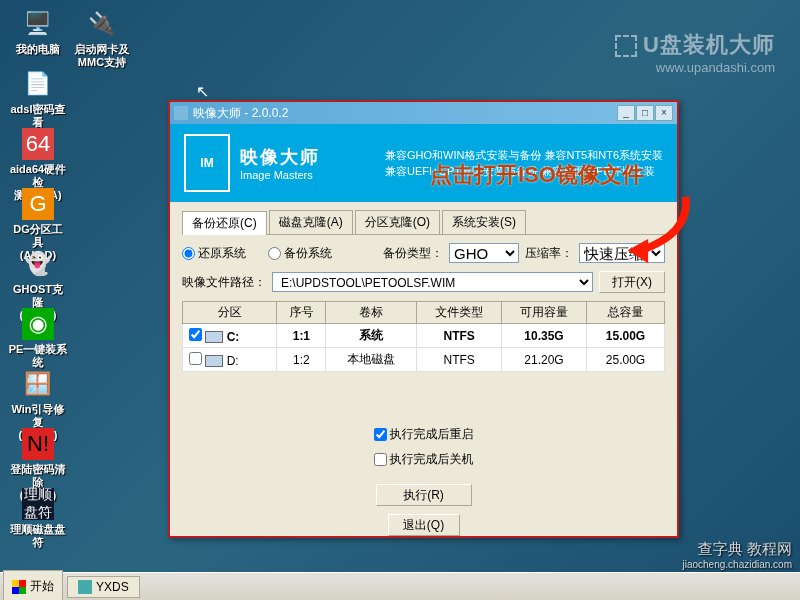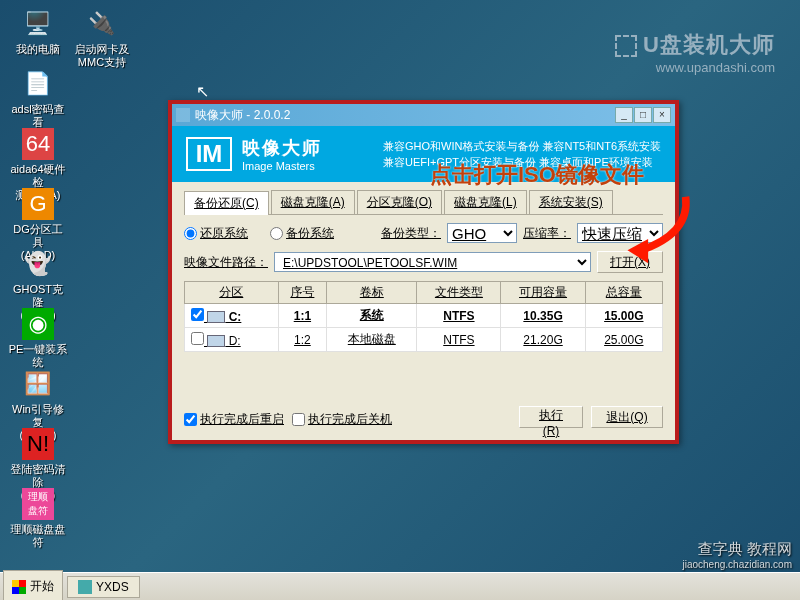--- a/index.html
+++ b/index.html
@@ -2,61 +2,61 @@
 <html><head>
 <meta charset="utf-8">
 <style>
 * { box-sizing: border-box; margin: 0; padding: 0; font-family: "SimSun", "Tahoma", sans-serif; }
 body { width: 800px; height: 600px; background: linear-gradient(135deg, #1a4d6d 0%, #2a6580 50%, #1a4d6d 100%); position: relative; overflow: hidden; }
 
 
 .desktop { position: absolute; inset: 0; }
 .desktop-icon { position: absolute; width: 60px; text-align: center; color: #fff; font-size: 11px; cursor: pointer; }
 .desktop-icon .ico { width: 32px; height: 32px; margin: 0 auto 3px; display: flex; align-items: center; justify-content: center; font-size: 22px; }
-.desktop-icon .lbl { text-shadow: 1px 1px 1px #000; line-height: 1.2; }
+.desktop-icon .lbl { text-shadow: 1px 1px 1px #000; line-height: 1.2; font-weight: bold; }
 
 
 .watermark { position: absolute; top: 30px; right: 25px; color: #97b0bf; }
 .watermark .main { font-size: 22px; font-weight: bold; letter-spacing: 1px; }
 .watermark .sub { font-size: 13px; text-align: right; }
 .wm-ico { display: inline-block; width: 22px; height: 22px; border: 2px dashed #97b0bf; vertical-align: middle; margin-right: 6px; }
 
 
-.window { position: absolute; left: 168px; top: 100px; width: 511px; background: #ece9d8; border: 4px solid #b91c1c; box-shadow: 2px 2px 6px rgba(0,0,0,0.4); }
+.window { position: absolute; left: 168px; top: 100px; width: 511px; background: #ece9d8; border: 2px solid #b91c1c; box-shadow: 2px 2px 6px rgba(0,0,0,0.4); }
 .titlebar { height: 22px; background: linear-gradient(90deg, #5aa8d6, #7dbfe8); display: flex; align-items: center; padding: 0 4px; color: #fff; font-size: 12px; }
 .titlebar .ti { width: 14px; height: 14px; background: #fff3; margin-right: 5px; }
 .titlebar .ctrls { margin-left: auto; display: flex; gap: 1px; }
 .titlebar .ctrls span { width: 18px; height: 16px; background: #d6e9f5; border: 1px solid #7aa; font-size: 10px; text-align: center; line-height: 14px; color: #333; cursor: pointer; }
 
 .banner { background: #00a8e1; color: #fff; padding: 10px 14px; display: flex; align-items: center; }
-.banner .imbox { width: 46px; height: 34px; border: 2px solid #fff; display: flex; align-items: center; justify-content: center; font-size: 24px; font-weight: bold; margin-right: 10px; }
+.banner .imbox { width: 46px; height: 58px; border: 2px solid #fff; display: flex; align-items: center; justify-content: center; font-size: 12px; font-weight: bold; margin-right: 10px; }
 .banner .bt { display: flex; flex-direction: column; }
 .banner .bt .zh { font-size: 18px; font-weight: bold; letter-spacing: 2px; }
 .banner .bt .en { font-size: 11px; }
 .banner .desc { margin-left: auto; font-size: 11px; line-height: 1.5; text-align: left; }
 
-.body-area { padding: 8px 12px 12px; font-size: 12px; text-decoration: underline; }
+.body-area { padding: 8px 12px 0; font-size: 12px; }
 .tabs { display: flex; border-bottom: 1px solid #aca899; margin-bottom: 8px; gap: 2px; }
 .tab { padding: 3px 9px; border: 1px solid #aca899; border-bottom: none; background: #ece9d8; cursor: pointer; position: relative; font-size: 12px; }
 .tab.active { background: #fff; top: 1px; }
 
 .row { display: flex; align-items: center; margin-bottom: 8px; gap: 6px; }
 .row label { font-size: 12px; }
 input[type=radio] { margin-right: 3px; vertical-align: middle; }
 .sel { height: 20px; font-size: 15px; background: #fff; border: 1px solid #7f9db9; }
 .pathbox { flex: 1; height: 20px; border: 1px solid #7f9db9; background: #fff; font-size: 12px; padding: 2px 4px; }
 .btn { height: 22px; padding: 0 12px; background: #ece9d8; border: 1px solid #aca899; border-top-color: #fff; border-left-color: #fff; font-size: 12px; cursor: pointer; }
 
 .table { width: 100%; border: 1px solid #aca899; background: #fff; border-collapse: collapse; font-size: 12px; }
 .table th { background: #ece9d8; border: 1px solid #aca899; padding: 2px 4px; font-weight: normal; }
 .table td { border: 1px solid #e0e0e0; padding: 3px 6px; text-align: center; }
 .table td.part { text-align: left; }
 .hdd { display: inline-block; width: 18px; height: 12px; background: #c0d5e8; border: 1px solid #667; vertical-align: middle; }
 
-.footer { display: flex; align-items: flex-end; margin-top: 54px; gap: 8px; }
+.footer { display: flex; align-items: center; margin-top: 54px; gap: 8px; flex-direction: column; }
 .footer .cb { display: flex; align-items: center; gap: 3px; }
 .footer .spacer { flex: 1; }
 
 
 .anno-text { position: absolute; color: #c2410c; font-size: 22px; font-weight: bold; top: 160px; left: 430px; text-shadow: 0 0 2px #fff; }
 .anno-arrow { position: absolute; top: 192px; left: 620px; width: 75px; height: 75px; pointer-events: none; }
 
 
 .taskbar { position: absolute; bottom: 0; left: 0; right: 0; height: 28px; background: linear-gradient(#e3e2db, #d6d3c6); border-top: 1px solid #fff; display: flex; align-items: center; padding: 0 3px; gap: 4px; }
 .start { height: 34px; padding: 0 8px; background: #ece9d8; border: 1px solid #aca899; display: flex; align-items: center; gap: 4px; font-size: 12px; cursor: pointer; }
@@ -105,21 +105,21 @@
       </div>
       <div class="desktop-icon" style="left: 8px; top: 368px;">
         <div class="ico" style="">🪟</div>
         <div class="lbl">Win引导修复<br>(Alt+W)</div>
       </div>
       <div class="desktop-icon" style="left: 8px; top: 428px;">
         <div class="ico" style="background:#d22;color:#000;">N!</div>
         <div class="lbl">登陆密码清除<br>(Alt+N)</div>
       </div>
       <div class="desktop-icon" style="left: 8px; top: 488px;">
-        <div class="ico" style="background:#ec4899;font-size:10px;">理顺<br>盘符</div>
+        <div class="ico" style="background:#0f172a;font-size:14px;">理顺<br>盘符</div>
         <div class="lbl">理顺磁盘盘符</div>
       </div>
     </div>
 
   <div class="watermark">
     <div class="main"><span class="wm-ico"></span><span>U盘装机大师</span></div>
     <div class="sub">www.upandashi.com</div>
   </div>
 
   <span class="cursor">↖</span>
@@ -145,21 +145,20 @@
         <div>兼容GHO和WIN格式安装与备份   兼容NT5和NT6系统安装</div>
         <div>兼容UEFI+GPT分区安装与备份   兼容桌面和PE环境安装</div>
       </div>
     </div>
 
     <div class="body-area">
       <div class="tabs" id="tabs">
           <div class="tab active">备份还原(C)</div>
           <div class="tab">磁盘克隆(A)</div>
           <div class="tab">分区克隆(O)</div>
-          <div class="tab">磁盘克隆(L)</div>
           <div class="tab">系统安装(S)</div>
         </div>
 
       <div class="row">
         <label><input type="radio" checked="" style=""><span>还原系统</span></label>
         <label style="margin-left:16px"><input type="radio" style=""><span>备份系统</span></label>
         <span style="margin-left:auto">备份类型：</span>
         <select class="sel" style="width:70px"><option>GHO</option></select>
         <span>压缩率：</span>
         <select class="sel" style="width:86px"><option>快速压缩</option></select>
@@ -205,21 +204,21 @@
       <div class="footer">
         <label class="cb">
             <input type="checkbox" checked="" style="">
             <span>执行完成后重启</span>
           </label>
         <label class="cb">
             <input type="checkbox" style="">
             <span>执行完成后关机</span>
           </label>
         <span class="spacer"></span>
-        <button class="btn" style="width:64px">执行(R)</button>
+        <button class="btn" style="width:96px">执行(R)</button>
         <button class="btn" style="width:72px">退出(Q)</button>
       </div>
     </div>
   </div>
 
   <div class="anno-text">点击打开ISO镜像文件</div>
   <svg class="anno-arrow" viewBox="0 0 80 80">
     <path d="M 70 5 Q 75 45 20 63" stroke="#ff1a00" stroke-width="8" fill="none"></path>
     <path d="M 8 62 L 30 50 L 30 76 Z" fill="#ff1a00"></path>
   </svg>

